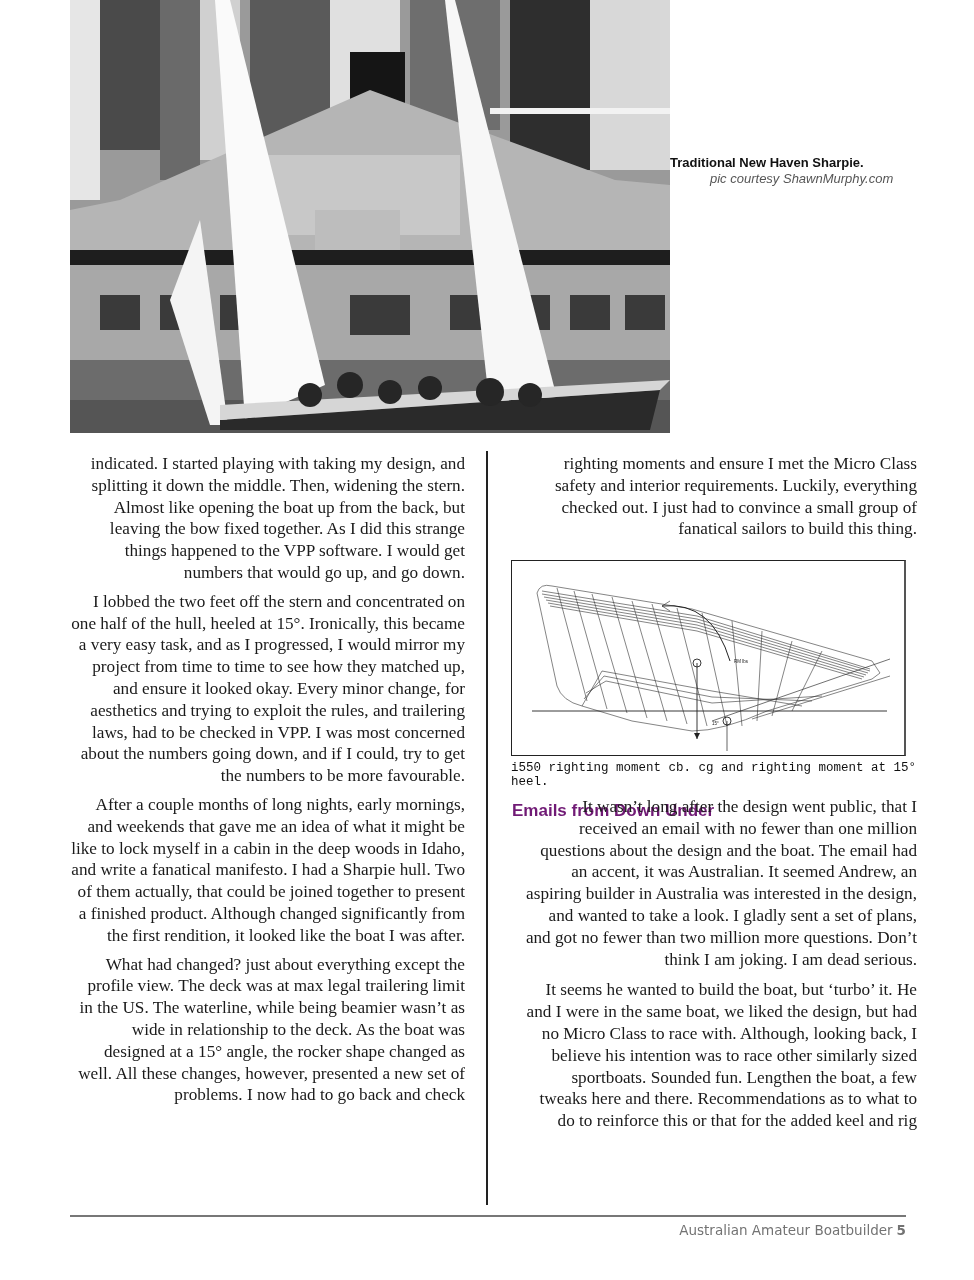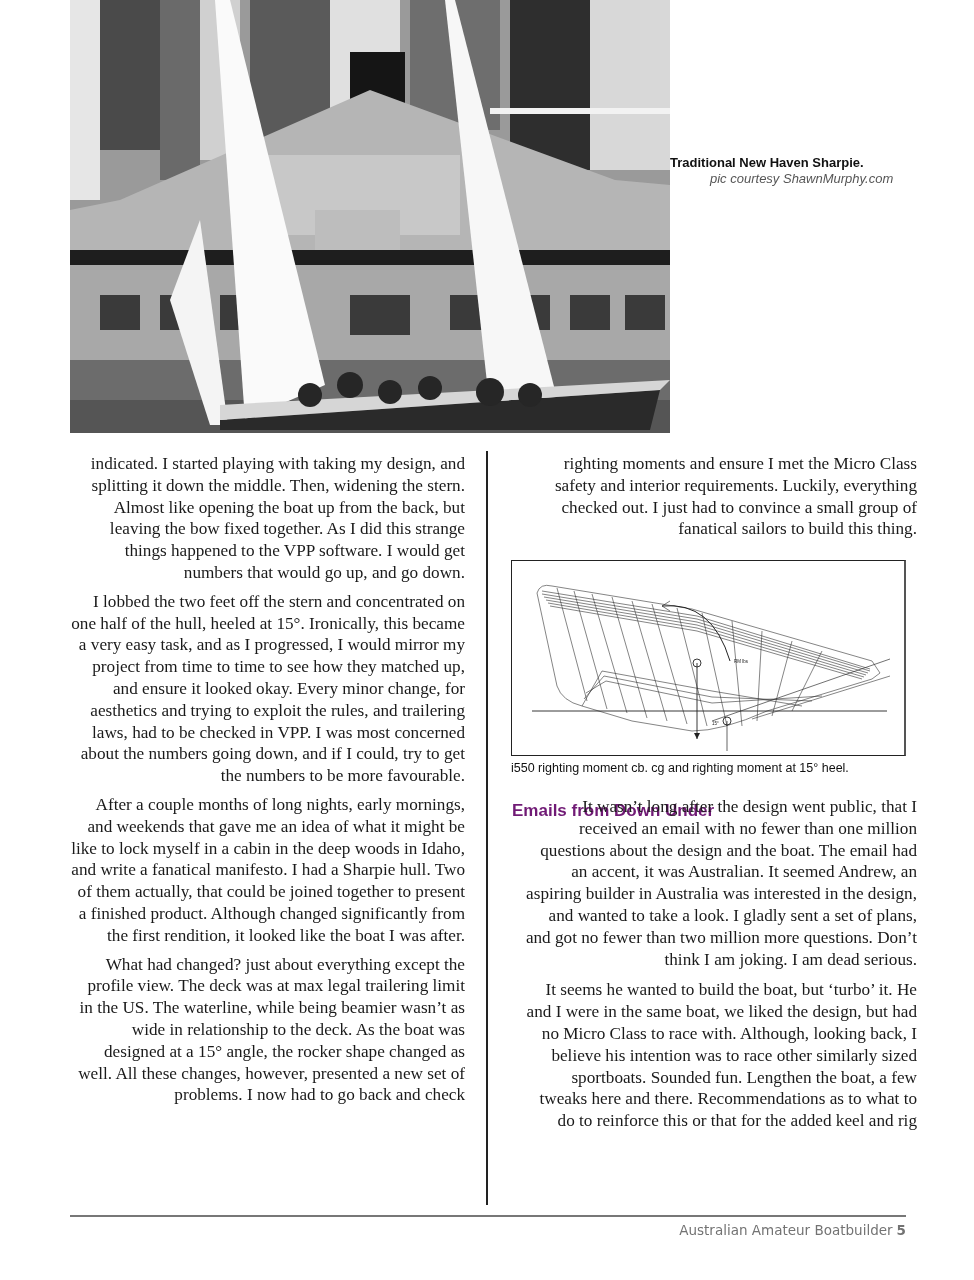--- a/index.html
+++ b/index.html
@@ -34,21 +34,21 @@
   }
 
   .figure-box {
     position: absolute; left: 511px; top: 560px; width: 392px; height: 194px;
     border: 1px solid #222; border-right: 2px solid #555; background: #fff;
   }
   .figure-box svg { display: block; width: 100%; height: 100%; }
 
   .figure-caption {
     position: absolute; left: 511px; top: 761px; width: 420px;
-    font-family: Liberation Sans, sans-serif; font-size: 12.5px; color: #111;
+    font-family: Liberation Mono, monospace; font-size: 12.5px; color: #111;
   }
 
   .section-heading {
     position: absolute; left: 512px; top: 801px;
     font-family: "Liberation Sans", sans-serif; font-weight: bold; font-size: 17px; color: #701a75;
     margin: 0;
   }
   .col-right-2 { top: 796px; }
   .col-right-2 p:first-child { margin-bottom: 9px; }
 

